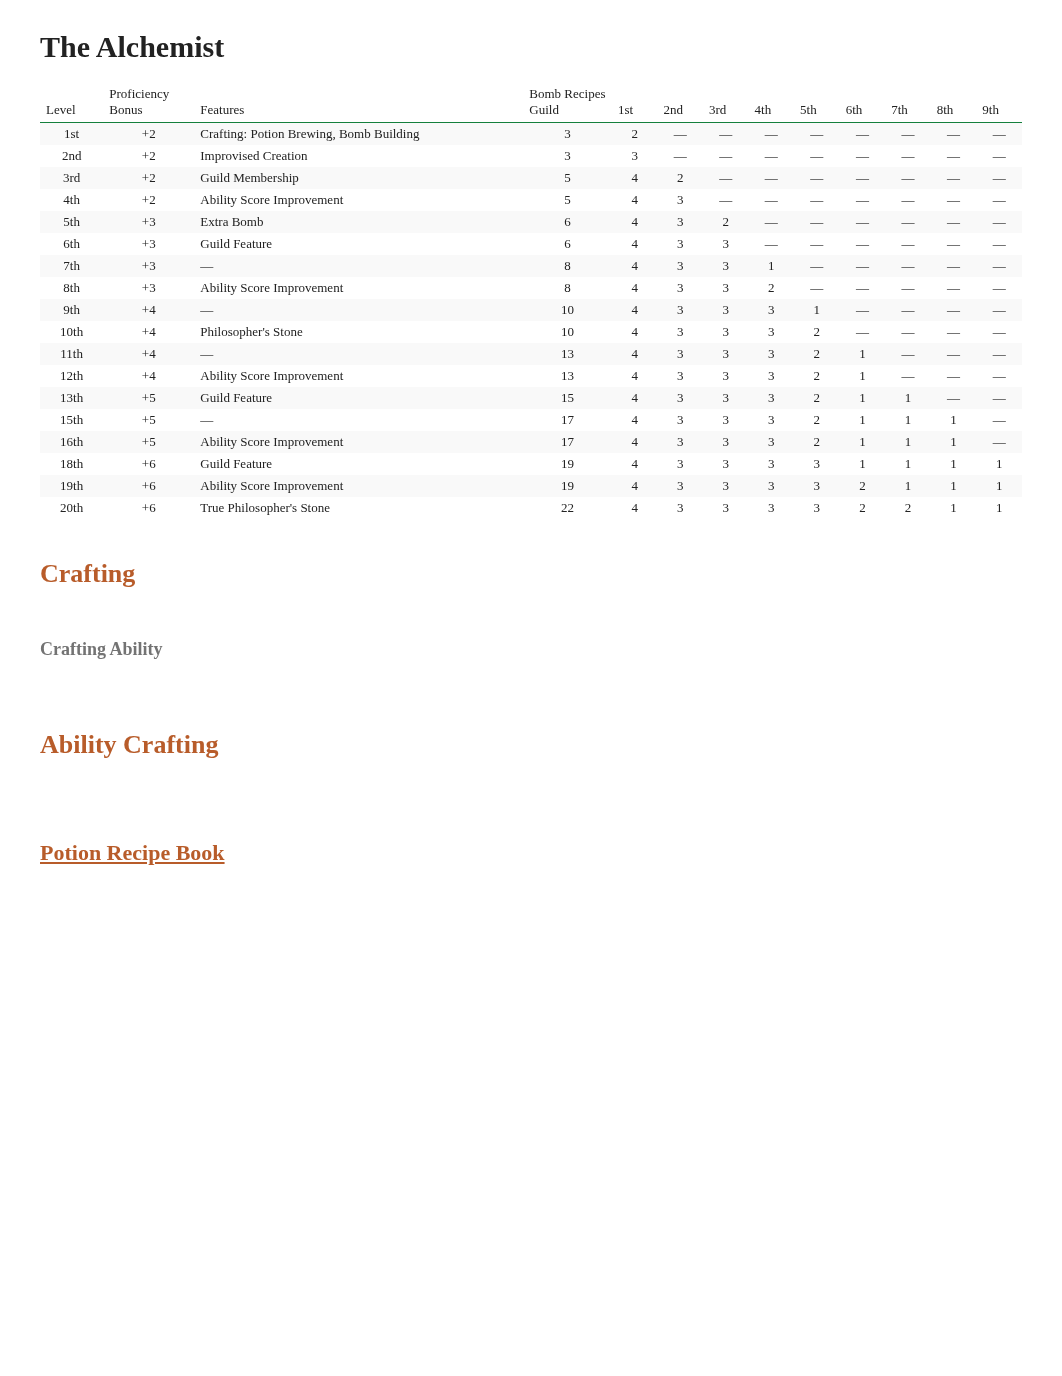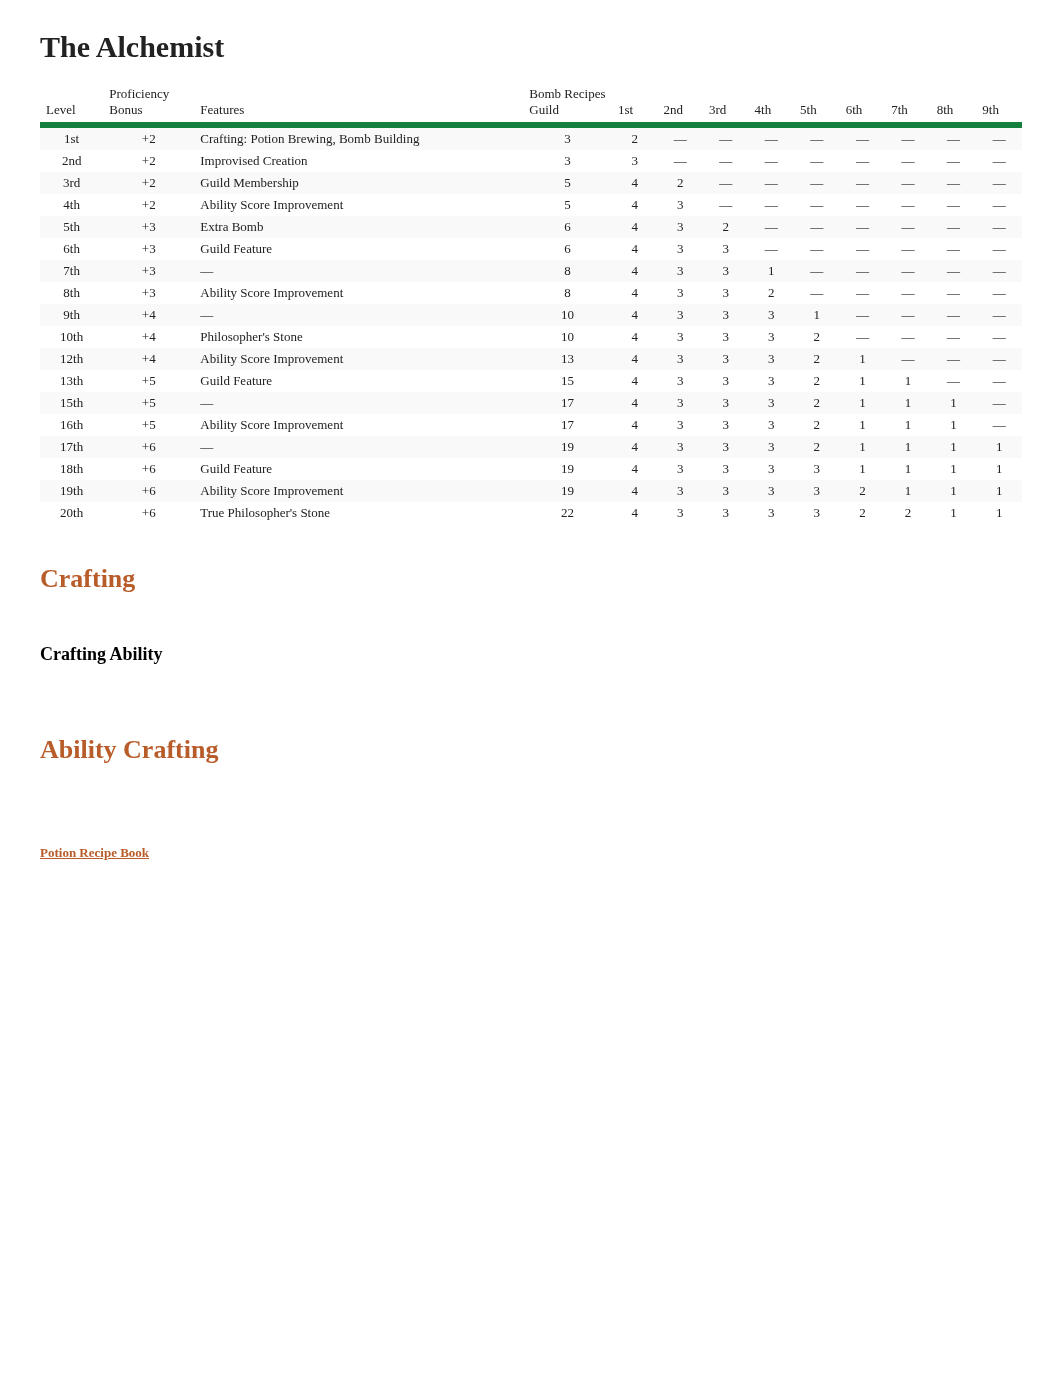--- a/index.html
+++ b/index.html
@@ -17,21 +17,21 @@
       margin-bottom: 18px;
     }
     .class-table {
       width: 100%;
       border-collapse: collapse;
       margin-bottom: 40px;
       font-size: 13px;
     }
     .class-table th {
       text-align: left;
-      border-bottom: 6px solid #15803d;
+      border-bottom: 1px solid #15803d;
       padding: 4px 6px;
       font-weight: normal;
       vertical-align: bottom;
     }
     .class-table td {
       padding: 3px 6px;
       vertical-align: middle;
     }
     .class-table tr:nth-child(odd) td { background: #f9f9f9; }
     .class-table tr:nth-child(even) td { background: #fff; }
@@ -44,32 +44,32 @@
     .section-heading {
       font-size: 26px;
       font-weight: bold;
       color: #b85c2a;
       margin-bottom: 20px;
       margin-top: 10px;
     }
     .sub-heading {
       font-size: 18px;
       font-weight: bold;
-      color: #000000;
+      color: #737373;
       margin-top: 30px;
       margin-bottom: 10px;
     }
     .two-col {
       display: grid;
       grid-template-columns: 1fr 1fr;
       gap: 20px;
       margin-bottom: 40px;
     }
     .link-heading {
-      font-size: 13px;
+      font-size: 22px;
       font-weight: bold;
       color: #b85c2a;
       margin-top: 20px;
       margin-bottom: 10px;
       text-decoration: underline;
       cursor: pointer;
     }
   </style>
 </head>
 <body>
@@ -249,20 +249,35 @@
         <td class="col-spell th-center">3</td>
         <td class="col-spell th-center">3</td>
         <td class="col-spell th-center">3</td>
         <td class="col-spell th-center">2</td>
         <td class="col-spell th-center">—</td>
         <td class="col-spell th-center">—</td>
         <td class="col-spell th-center">—</td>
         <td class="col-spell th-center">—</td>
       </tr>
       <tr>
+        <td class="col-level th-center">11th</td>
+        <td class="col-prof th-center">+4</td>
+        <td class="col-feat">—</td>
+        <td class="col-bomb th-center">13</td>
+        <td class="col-spell th-center">4</td>
+        <td class="col-spell th-center">3</td>
+        <td class="col-spell th-center">3</td>
+        <td class="col-spell th-center">3</td>
+        <td class="col-spell th-center">2</td>
+        <td class="col-spell th-center">1</td>
+        <td class="col-spell th-center">—</td>
+        <td class="col-spell th-center">—</td>
+        <td class="col-spell th-center">—</td>
+      </tr>
+      <tr>
         <td class="col-level th-center">12th</td>
         <td class="col-prof th-center">+4</td>
         <td class="col-feat">Ability Score Improvement</td>
         <td class="col-bomb th-center">13</td>
         <td class="col-spell th-center">4</td>
         <td class="col-spell th-center">3</td>
         <td class="col-spell th-center">3</td>
         <td class="col-spell th-center">3</td>
         <td class="col-spell th-center">2</td>
         <td class="col-spell th-center">1</td>
@@ -309,35 +324,20 @@
         <td class="col-spell th-center">3</td>
         <td class="col-spell th-center">3</td>
         <td class="col-spell th-center">3</td>
         <td class="col-spell th-center">2</td>
         <td class="col-spell th-center">1</td>
         <td class="col-spell th-center">1</td>
         <td class="col-spell th-center">1</td>
         <td class="col-spell th-center">—</td>
       </tr>
       <tr>
-        <td class="col-level th-center">17th</td>
-        <td class="col-prof th-center">+6</td>
-        <td class="col-feat">—</td>
-        <td class="col-bomb th-center">19</td>
-        <td class="col-spell th-center">4</td>
-        <td class="col-spell th-center">3</td>
-        <td class="col-spell th-center">3</td>
-        <td class="col-spell th-center">3</td>
-        <td class="col-spell th-center">2</td>
-        <td class="col-spell th-center">1</td>
-        <td class="col-spell th-center">1</td>
-        <td class="col-spell th-center">1</td>
-        <td class="col-spell th-center">1</td>
-      </tr>
-      <tr>
         <td class="col-level th-center">18th</td>
         <td class="col-prof th-center">+6</td>
         <td class="col-feat">Guild Feature</td>
         <td class="col-bomb th-center">19</td>
         <td class="col-spell th-center">4</td>
         <td class="col-spell th-center">3</td>
         <td class="col-spell th-center">3</td>
         <td class="col-spell th-center">3</td>
         <td class="col-spell th-center">3</td>
         <td class="col-spell th-center">1</td>

